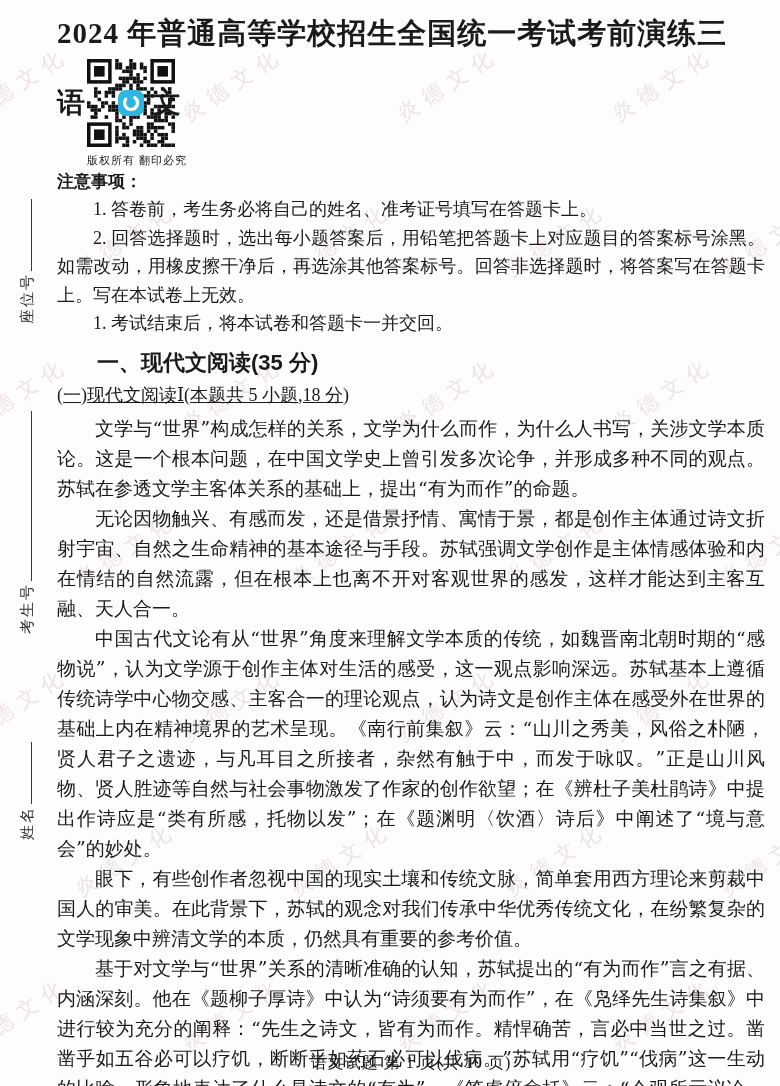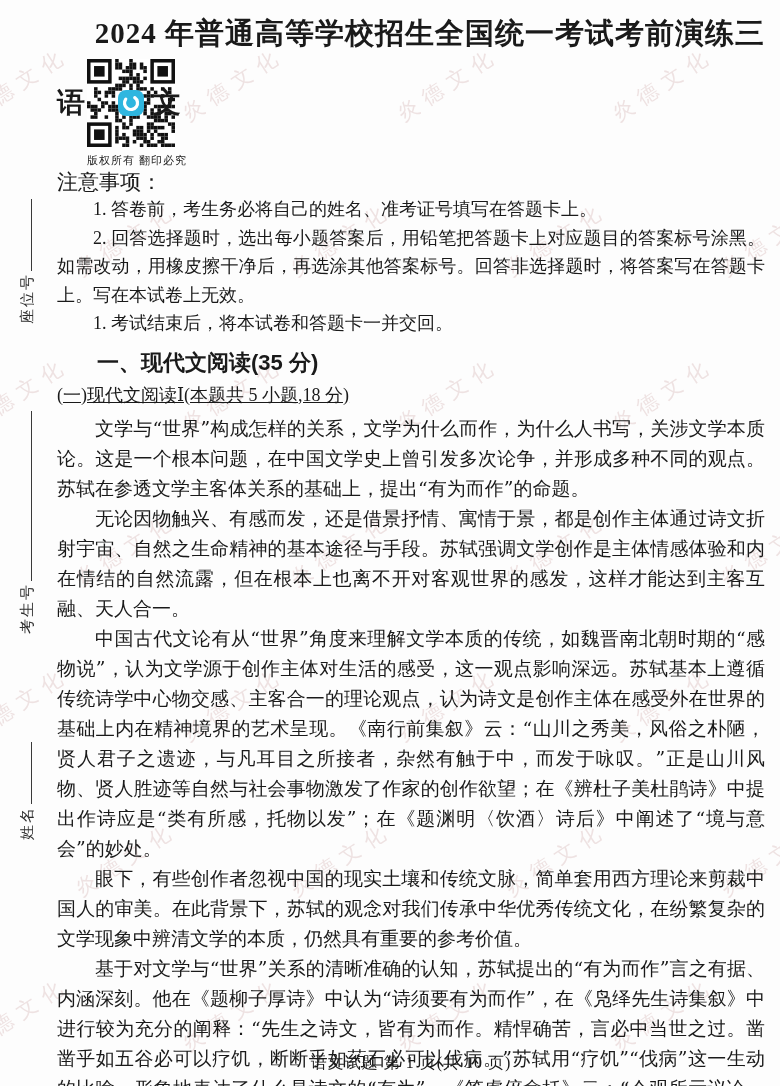--- a/index.html
+++ b/index.html
@@ -22,35 +22,35 @@
   .side-label {
     position:absolute; z-index:2; white-space:nowrap;
     font-size:15px; color:#2c2c2c; letter-spacing:2px;
     transform:rotate(-90deg); transform-origin:left top;
     font-family:"Liberation Serif",serif;
   }
   .side-label .rule { display:inline-block; border-bottom:1px solid #3a3a3a; height:3px; margin-left:2px; }
   
   .content { position:relative; z-index:1; margin:0 15px 0 57px; }
   .exam-title {
-    margin-top:14px; text-align:right;
+    margin-top:14px; text-align:left;
     font-size:29px; font-weight:700; letter-spacing:1px;
     font-family:"Liberation Serif","DejaVu Serif",serif;
   }
   .header-band { position:relative; height:112px; }
   .qr-block { position:absolute; left:30px; top:5px; width:92px; }
   .qr-caption { margin-top:2px; font-size:11px; letter-spacing:1px; color:#222;
     font-family:"Liberation Sans",sans-serif; white-space:nowrap; }
   .subject-line {
     position:absolute; left:0; right:0; top:30px; text-align:left;
     font-size:28px; font-weight:700; letter-spacing:4px;
   }
   .notice { margin-top:2px; }
   .notice-heading {
-    font-size:21px; font-weight:400; line-height:27px;
+    font-size:17px; font-weight:700; line-height:27px;
     font-family:"Liberation Sans","DejaVu Sans",sans-serif;
   }
   .notice-item { font-size:18px; line-height:28.5px; text-indent:2em; text-align:justify; }
   .section-head { margin-top:9px; }
   .part-title {
     font-size:22px; font-weight:700; line-height:32px;
     font-family:"Liberation Sans","DejaVu Sans",sans-serif;
     margin-left:40px;
   }
   .sub-title, .instruction { font-size:18px; line-height:32px;text-decoration:underline; }

